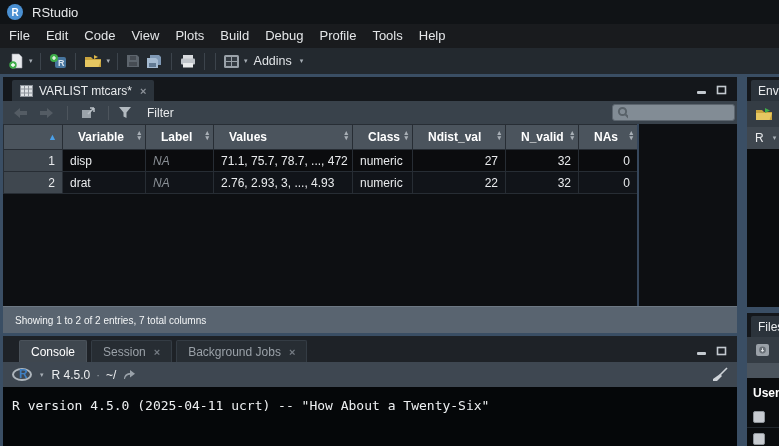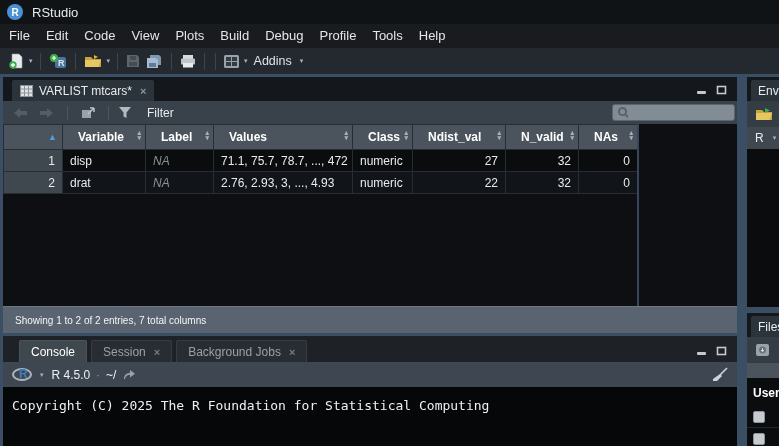--- a/index.html
+++ b/index.html
@@ -379,21 +379,21 @@
           <path d="M2 10 C2 5.5 5.5 4 8 4 L8 1 L13 4.8 L8 8.5 L8 5.8 C5.8 5.8 3.6 6.8 3 10 Z" fill="#9aa2aa"></path>
         </svg>
       <span class="broom-wrap">
         <svg width="17" height="15">
             <path d="M16 1 L9 8" stroke="#cfd4d9" stroke-width="1.6"></path>
             <path d="M9 7 L11 9 L6 14 L2 14 L2 12 Z" fill="#cfd4d9"></path>
           </svg>
       </span>
     </div>
 
-    <div class="console-output"><div>Copyright (C) 2025 The R Foundation for Statistical Computing</div></div>
+    <div class="console-output"><div>R version 4.5.0 (2025-04-11 ucrt) -- "How About a Twenty-Six"</div></div>
   </div>
 
   <div class="env-pane">
     <div class="rp-tabbar">
       <div class="rp-tab">
         <span>Environment</span>
       </div>
     </div>
     <div class="mini-toolbar">
       <button class="tb-btn">

